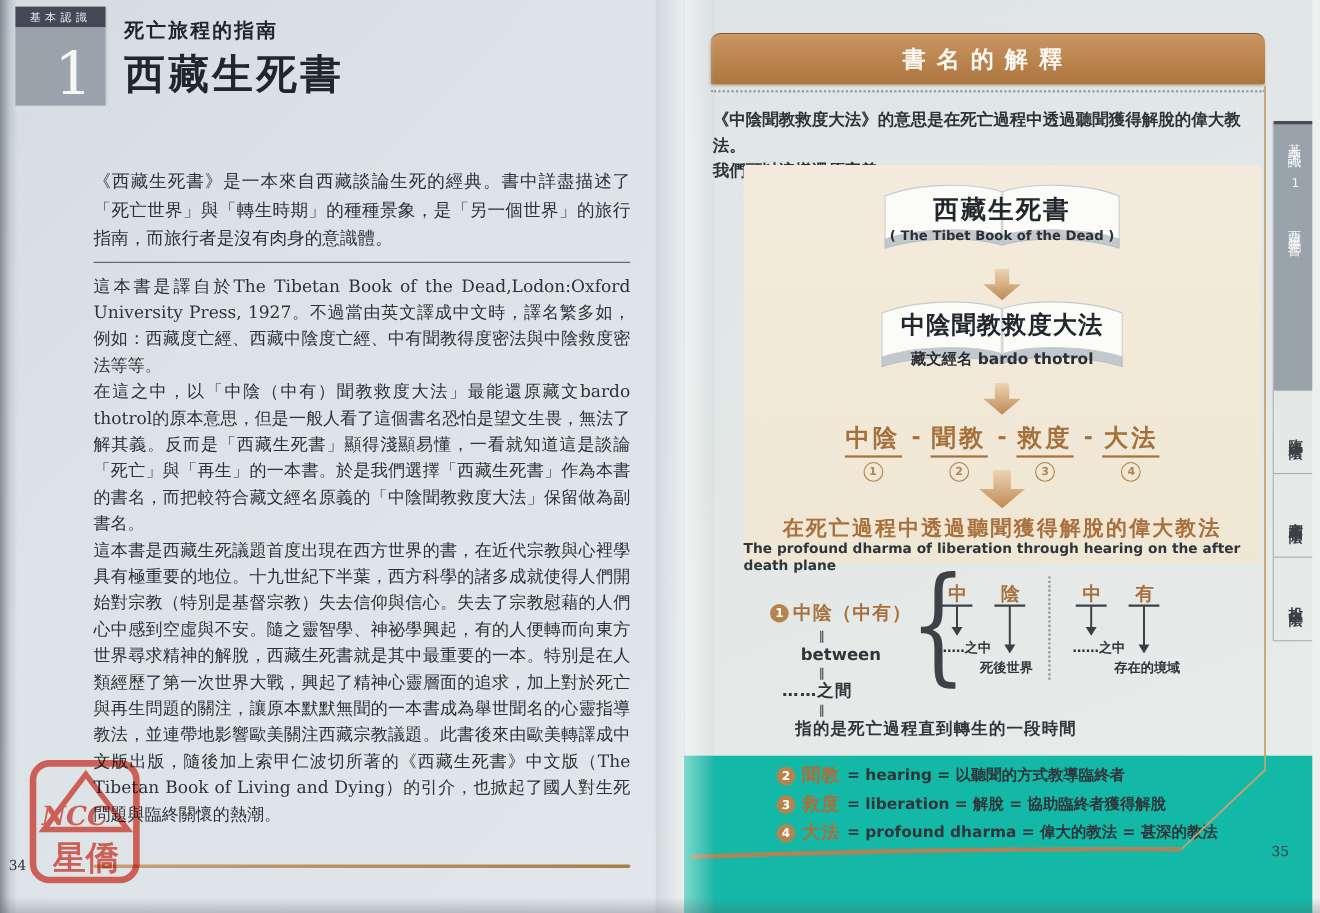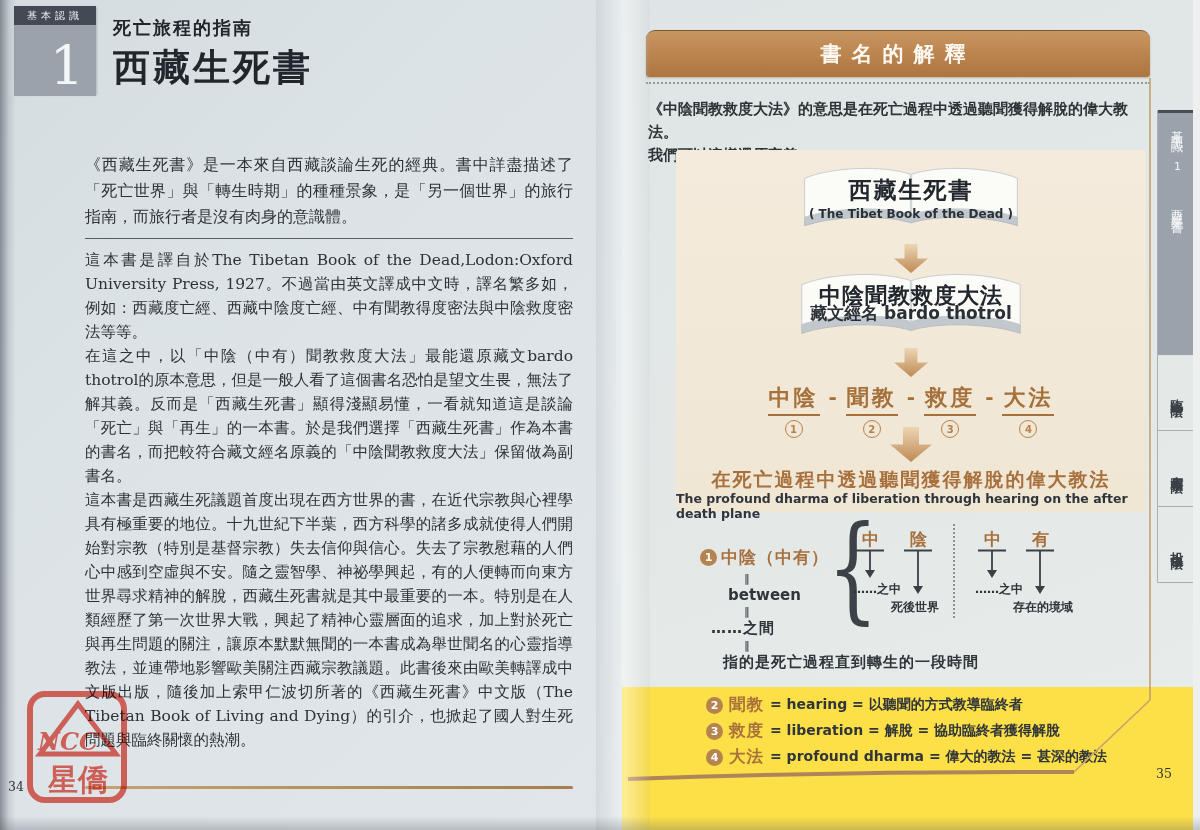--- a/index.html
+++ b/index.html
@@ -1,17 +1,17 @@
 <!DOCTYPE html>
 <html><head>
 <meta charset="utf-8">
 <style>
   html,body{margin:0;padding:0;background:#b6bcc1;}
   .spread{position:relative;width:1200px;height:830px;overflow:hidden;
-    background:#fde047;font-family:"DejaVu Sans","Liberation Sans",sans-serif;}
+    background:#14b8a6;font-family:"DejaVu Sans","Liberation Sans",sans-serif;}
 
   
   .left-page{position:absolute;left:0;top:0;width:622px;height:830px;
     background:linear-gradient(135deg,#d4dce1 0%,#dce3e7 35%,#e0e6e9 100%);}
   .right-page{position:absolute;left:622px;top:0;width:578px;height:687px;
     background:linear-gradient(160deg,#dfe5e6,#e3e8e7 55%,#e7ebe9 100%);}
   .edge-left{position:absolute;left:0;top:0;width:16px;height:830px;pointer-events:none;
     background:linear-gradient(to right,rgba(50,58,70,.5),rgba(50,58,70,.12) 55%,transparent);}
   .gutter{position:absolute;left:596px;top:0;width:54px;height:830px;pointer-events:none;
     background:linear-gradient(to right,rgba(100,110,120,.10),rgba(255,255,255,.42) 52%,rgba(140,150,155,.08));}
@@ -55,21 +55,21 @@
     background:linear-gradient(180deg,#f4ebdc,#f0e6d4);}
 
   .bk{position:absolute;}
   .bk1{left:115px;top:14px;width:240px;height:76px;}
   .bk2{left:110px;top:120px;width:250px;height:78px;}
   .bk svg{position:absolute;left:0;top:0;}
   .bk .t{position:absolute;left:0;right:0;top:11px;text-align:center;font-size:23px;font-weight:bold;
     color:#22272d;letter-spacing:2px;}
   .bk .s{position:absolute;left:0;right:0;top:43px;text-align:center;font-size:12px;font-weight:bold;color:#2a3036;}
   .bk2 .t{font-size:22px;letter-spacing:1px;}
-  .bk2 .s{top:32px;font-size:17px;}
+  .bk2 .s{top:48px;font-size:14px;}
 
   .arrow{position:absolute;left:50%;transform:translateX(-50%);width:34px;
     background:linear-gradient(180deg,#edd5b4,#bf8a54);
     clip-path:polygon(31% 0,69% 0,69% 50%,100% 50%,50% 100%,0 50%,31% 50%);}
   .a1{top:94px;height:29px;}
   .a2{top:198px;height:29px;}
   .a3{top:277px;height:35px;width:42px;}
 
   .terms{position:absolute;left:0;right:0;top:233px;display:flex;justify-content:center;
     align-items:flex-start;gap:9px;}

